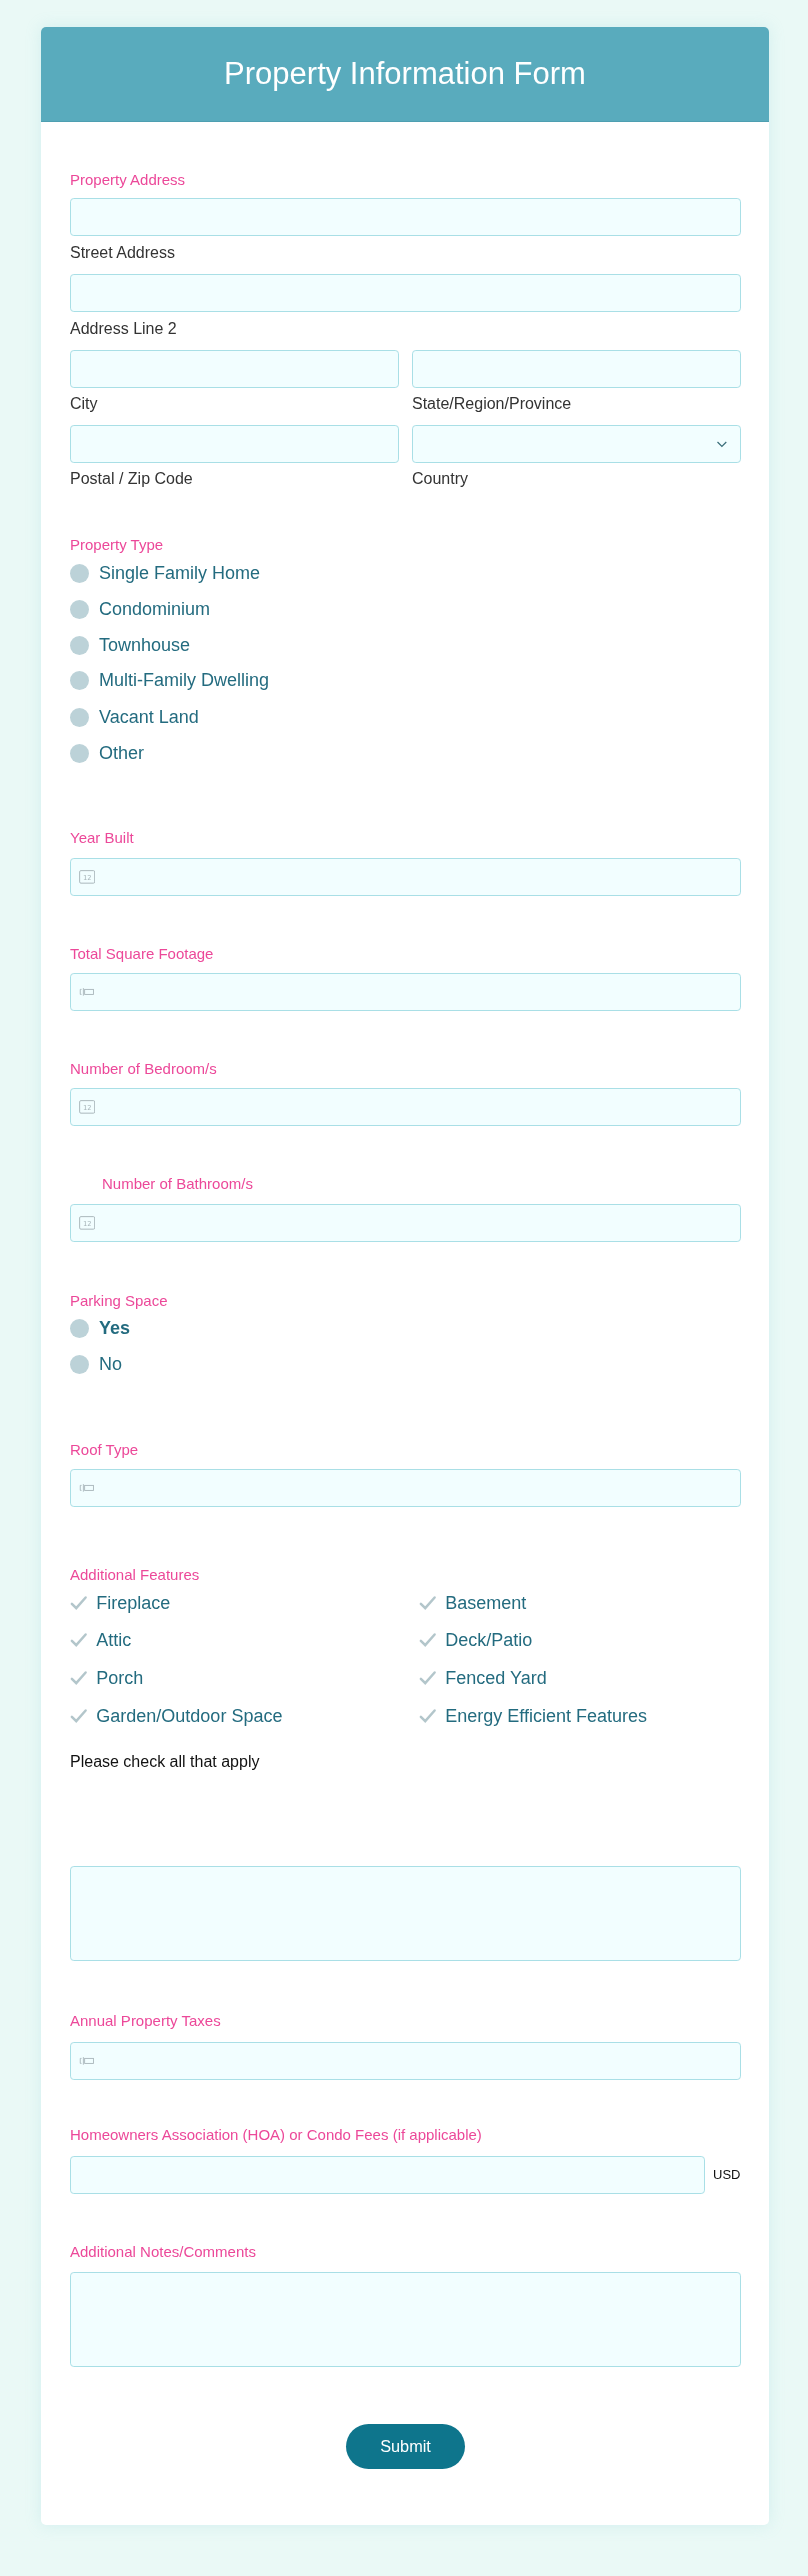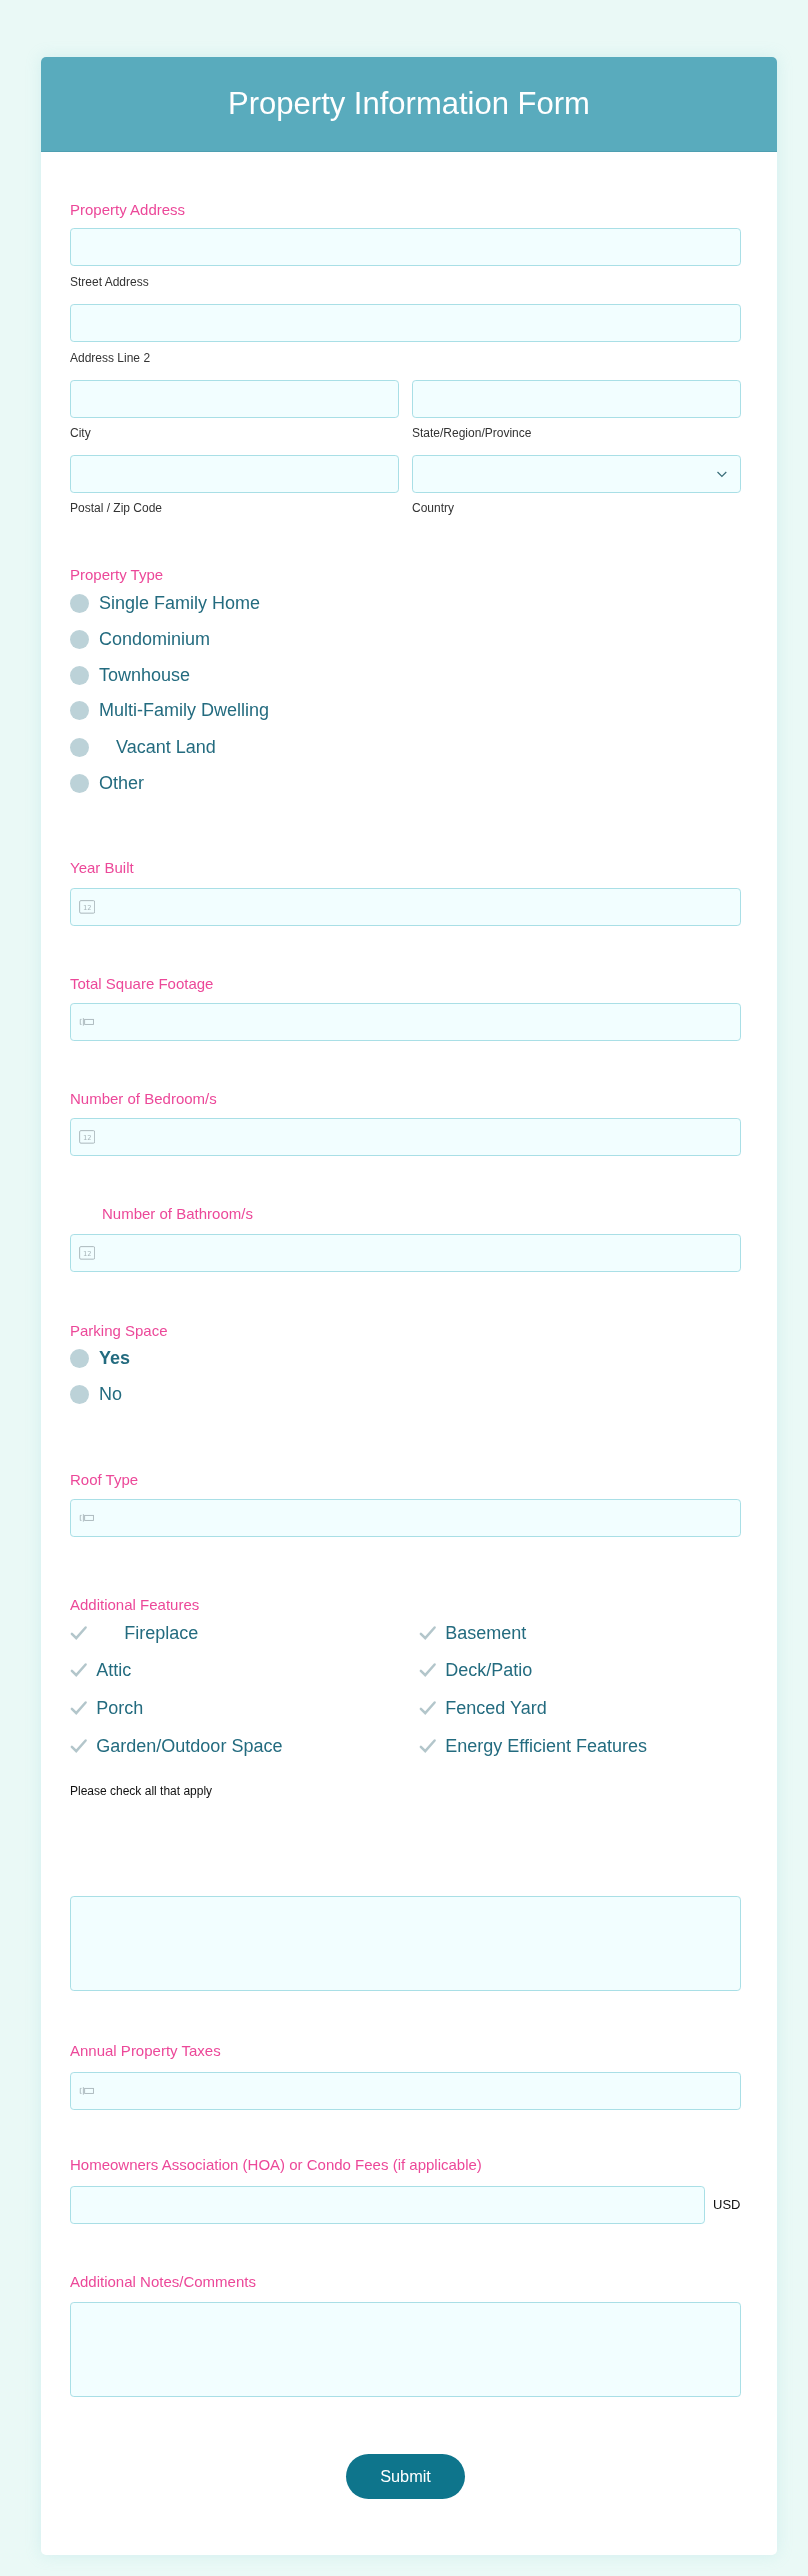--- a/index.html
+++ b/index.html
@@ -7,28 +7,27 @@
     width: 809px;
     height: 2576px;
     background: #eaf9f6;
     font-family: "Liberation Sans", "DejaVu Sans", sans-serif;
     position: relative;
     overflow: hidden;
   }
   .card {
     position: absolute;
     left: 41px;
-    top: 57px;
+    top: 27px;
     width: 728px;
     height: 2498px;
     background: #ffffff;
     border-radius: 5px;
     box-shadow: 0 0 15px rgba(140, 210, 220, 0.25);
     overflow: hidden;
-    padding-left: 8px;
   }
   .header {
     position: absolute;
     left: 0; top: 0;
     width: 100%;
     height: 94px;
     background: #59abbd;
     border-bottom: 1.3px solid #4e9fb1;
     display: flex;
     align-items: center;
@@ -42,21 +41,21 @@
     letter-spacing: 0px;
   }
   .abs { position: absolute; }
   .label {
     color: #ec4899;
     font-size: 15px;
     line-height: 19px;
   }
   .sublabel {
     color: #333333;
-    font-size: 12px;
+    font-size: 16px;
     line-height: 15px;
   }
   .input {
     position: absolute;
     box-sizing: border-box;
     background: #f2feff;
     border: 1.3px solid #a9dfe6;
     border-radius: 3.8px;
     height: 38px;
   }
@@ -175,21 +174,21 @@
     <span class="opt-text">Condominium</span>
   </div>
   <div class="radio-row" style="top:608px;">
     <span class="radio-dot"></span>
     <span class="opt-text">Townhouse</span>
   </div>
   <div class="radio-row" style="top:643px;">
     <span class="radio-dot"></span>
     <span class="opt-text">Multi-Family Dwelling</span>
   </div>
-  <div class="radio-row" style="top:680px;gap:17px;">
+  <div class="radio-row" style="top:680px;">
     <span class="radio-dot"></span>
     <span class="opt-text">Vacant Land</span>
   </div>
   <div class="radio-row" style="top:716px;">
     <span class="radio-dot"></span>
     <span class="opt-text">Other</span>
   </div>
 
   <div class="abs label" style="left:29px; top:801px;">Year Built</div>
   <div class="input" style="left:29px; top:831px; width:671px;">
@@ -238,21 +237,21 @@
   <div class="input" style="left:29px; top:1442px; width:671px;">
     <svg class="field-icon" viewBox="0 0 26 22">
       <path d="M4 7 L2 7 L2 15 L4 15" fill="none" stroke="#a6b3b8" stroke-width="1.4"></path>
       <line x1="7" y1="5" x2="7" y2="17" stroke="#a6b3b8" stroke-width="1.4"></line>
       <rect x="9" y="7" width="14" height="8" fill="none" stroke="#a6b3b8" stroke-width="1.4"></rect>
     </svg>
   </div>
 
   <div class="abs label" style="left:29px; top:1538px;">Additional Features</div>
 
-  <div class="check-row" style="left:29px; top:1566px;gap:28px;">
+  <div class="check-row" style="left:29px; top:1566px;">
     <svg class="check-icon" viewBox="0 0 28 26">
         <path d="M3 14 L10 21 L25 4" fill="none" stroke="#b3c6cb" stroke-width="4" stroke-linecap="round"></path>
       </svg>
     <span class="opt-text">Fireplace</span>
   </div>
   <div class="check-row" style="left:378px; top:1566px;">
     <svg class="check-icon" viewBox="0 0 28 26">
         <path d="M3 14 L10 21 L25 4" fill="none" stroke="#b3c6cb" stroke-width="4" stroke-linecap="round"></path>
       </svg>
     <span class="opt-text">Basement</span>

